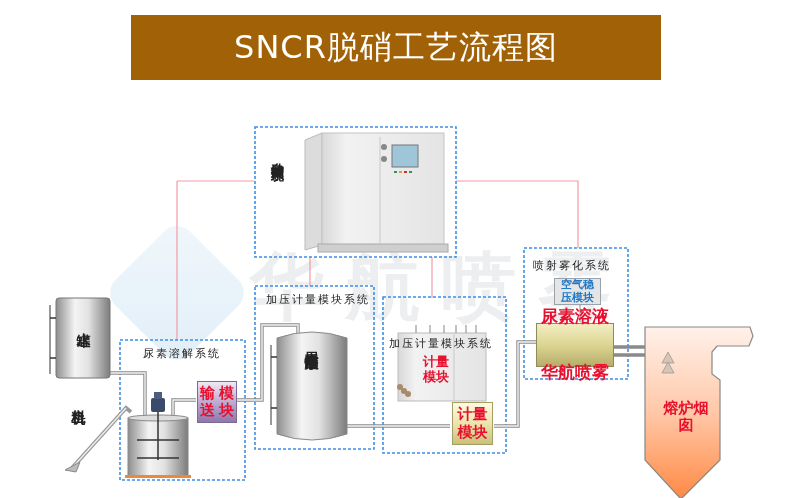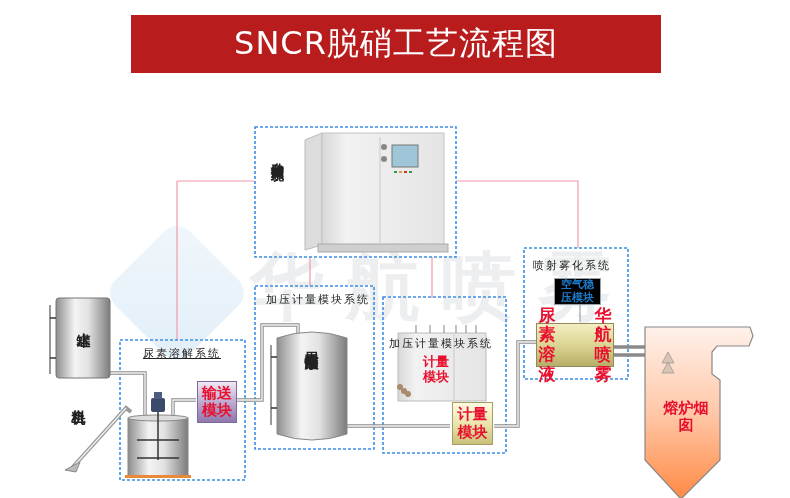--- a/index.html
+++ b/index.html
@@ -1,30 +1,30 @@
 <!DOCTYPE html>
 <html><head>
 <meta charset="utf-8">
 <style>
   html, body { margin: 0; padding: 0; }
   body { width: 790px; height: 498px; background: #ffffff; position: relative; overflow: hidden;
          font-family: "DejaVu Sans", "Liberation Sans", sans-serif; }
   .abs { position: absolute; }
-  .title-bar { left: 131px; top: 15px; width: 530px; height: 58px; background: #b91c1c;
+  .title-bar { left: 131px; top: 15px; width: 530px; height: 65px; background: #a16207;
                color: #fff; display: flex; align-items: center; justify-content: center;
                font-size: 32px; letter-spacing: 1px; }
   svg.diagram { position: absolute; left: 0; top: 0; }
   .sys-label { font-size: 11px; color: #222; letter-spacing: 2px; white-space: nowrap; }
   .vtext { writing-mode: vertical-rl; text-orientation: upright; font-weight: bold; color: #222; letter-spacing: 1px; }
   .module { display: flex; align-items: center; justify-content: center; text-align: center;
             font-weight: bold; color: #e8102e; line-height: 1.15; }
   .mod-purple { background: linear-gradient(#f1e8f5, #b9a6cf 55%, #8e78ad); border: 1px solid #7d6a99; font-size: 15px; }
   .mod-yellow { background: linear-gradient(#fffbe3, #e9e2a8 55%, #c9c07a); border: 1px solid #a59d63; font-size: 15px; }
   .mod-olive  { background: linear-gradient(#f2eec2, #d9d28e 55%, #b5ad68); border: 1px solid #8e8a5a; font-size: 17px; }
-  .mod-air { background: #000000; border: 1px solid #9aa3ac; color: #1e79c8; font-size: 11px; font-weight: bold; }
+  .mod-air { background: #e5e5e5; border: 1px solid #9aa3ac; color: #1e79c8; font-size: 11px; font-weight: bold; }
   .watermark { color: rgba(200,205,210,0.35); font-size: 74px; font-weight: bold; letter-spacing: 22px; white-space: nowrap; }
 </style>
 </head>
 <body>
 
 <div class="abs title-bar">SNCR脱硝工艺流程图</div>
 
 <div class="abs watermark" style="left:250px; top:238px;">华航喷雾</div>
 
 <svg class="diagram" width="790" height="498" viewBox="0 0 790 498">
@@ -159,42 +159,42 @@
     <path d="M645,327 L750,327 L753,336 L749,346 L717,346 L712,352 L712,374 L720,380 L720,460 L682,498 L680,498 L645,460 Z" fill="url(#furnace)" stroke="#888" stroke-width="1.2"></path>
   </g>
 
   <g fill="#d9c3b3" stroke="#999" stroke-width="0.8">
     <polygon points="668,352 662,363 674,363"></polygon>
     <polygon points="668,362 662,373 674,373"></polygon>
   </g>
 </svg>
 
 <div class="abs vtext" style="left:271px; top:152px; font-size:13px; line-height:13px;">自动控制系统</div>
-<div class="abs sys-label" style="left:143px; top:346px;text-decoration:underline;">尿素溶解系统</div>
+<div class="abs sys-label" style="left:143px; top:346px;">尿素溶解系统</div>
 <div class="abs sys-label" style="left:266px; top:292px;">加压计量模块系统</div>
 <div class="abs sys-label" style="left:389px; top:304px;margin-top:32px;">加压计量模块系统</div>
 <div class="abs sys-label" style="left:533px; top:258px;">喷射雾化系统</div>
 
 <div class="abs vtext" style="left:75px; top:322px; font-size:14px;">水罐</div>
 <div class="abs vtext" style="left:70px; top:398px; font-size:14px;">上料机</div>
 <div class="abs vtext" style="left:303px; top:340px; font-size:14px;">尿素溶液储罐</div>
 
-<div class="abs module mod-purple" style="left: 197px; top: 381px; width: 38px; height: 40px; flex-direction: column; font-family: Liberation Serif, serif;">
+<div class="abs module mod-purple" style="left: 197px; top: 381px; width: 38px; height: 40px; flex-direction: row; font-family: Liberation Serif, serif;">
     <div>输送</div>
     <div>模块</div>
   </div>
 <div class="abs module" style="left: 418px; top: 353px; width: 36px; height: 34px; font-size: 13px; background: transparent; flex-direction: column;">
     <div>计量</div>
     <div>模块</div>
   </div>
 <div class="abs module mod-yellow" style="left: 452px; top: 402px; width: 39px; height: 41px; flex-direction: column;">
     <div>计量</div>
     <div>模块</div>
   </div>
 <div class="abs module mod-air" style="left: 554px; top: 278px; width: 45px; height: 25px; flex-direction: column;">
     <div>空气稳</div>
     <div>压模块</div>
   </div>
-<div class="abs module mod-olive" style="left: 536px; top: 323px; width: 76px; height: 42px; flex-direction: row; gap: 36px;">
+<div class="abs module mod-olive" style="left: 536px; top: 323px; width: 76px; height: 42px; flex-direction: column; gap: 36px;">
     <div>尿素溶液</div>
     <div>华航喷雾</div>
   </div>
 <div class="abs module" style="left:658px; top:408px; width:56px; height:18px; font-size:15px;">熔炉烟囱</div>
 
 </body></html>

